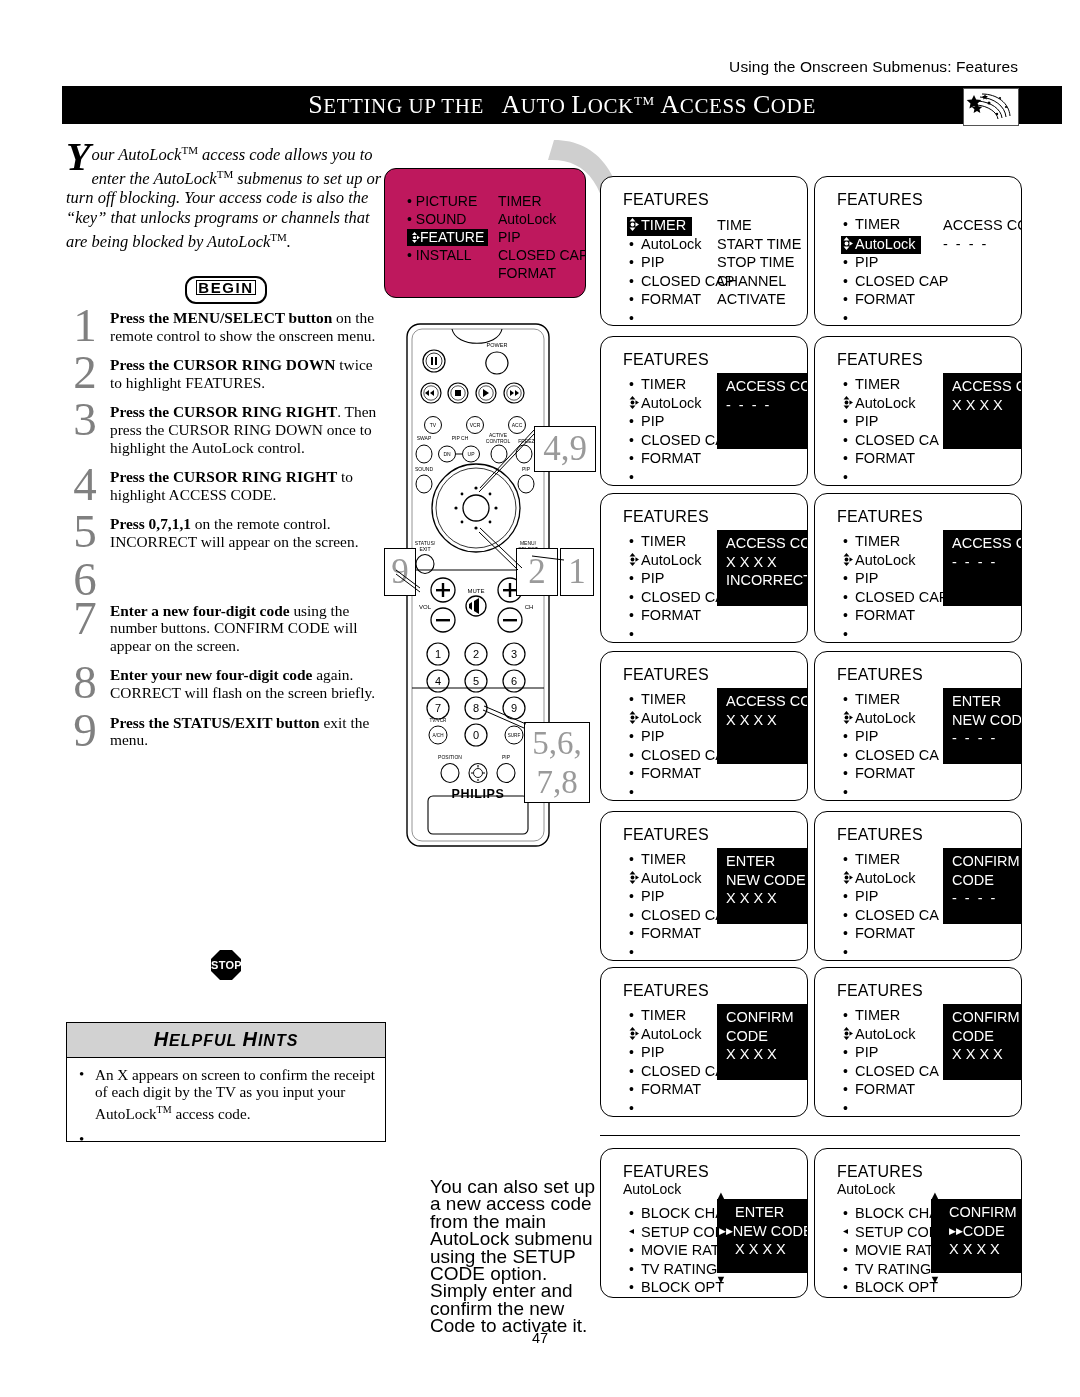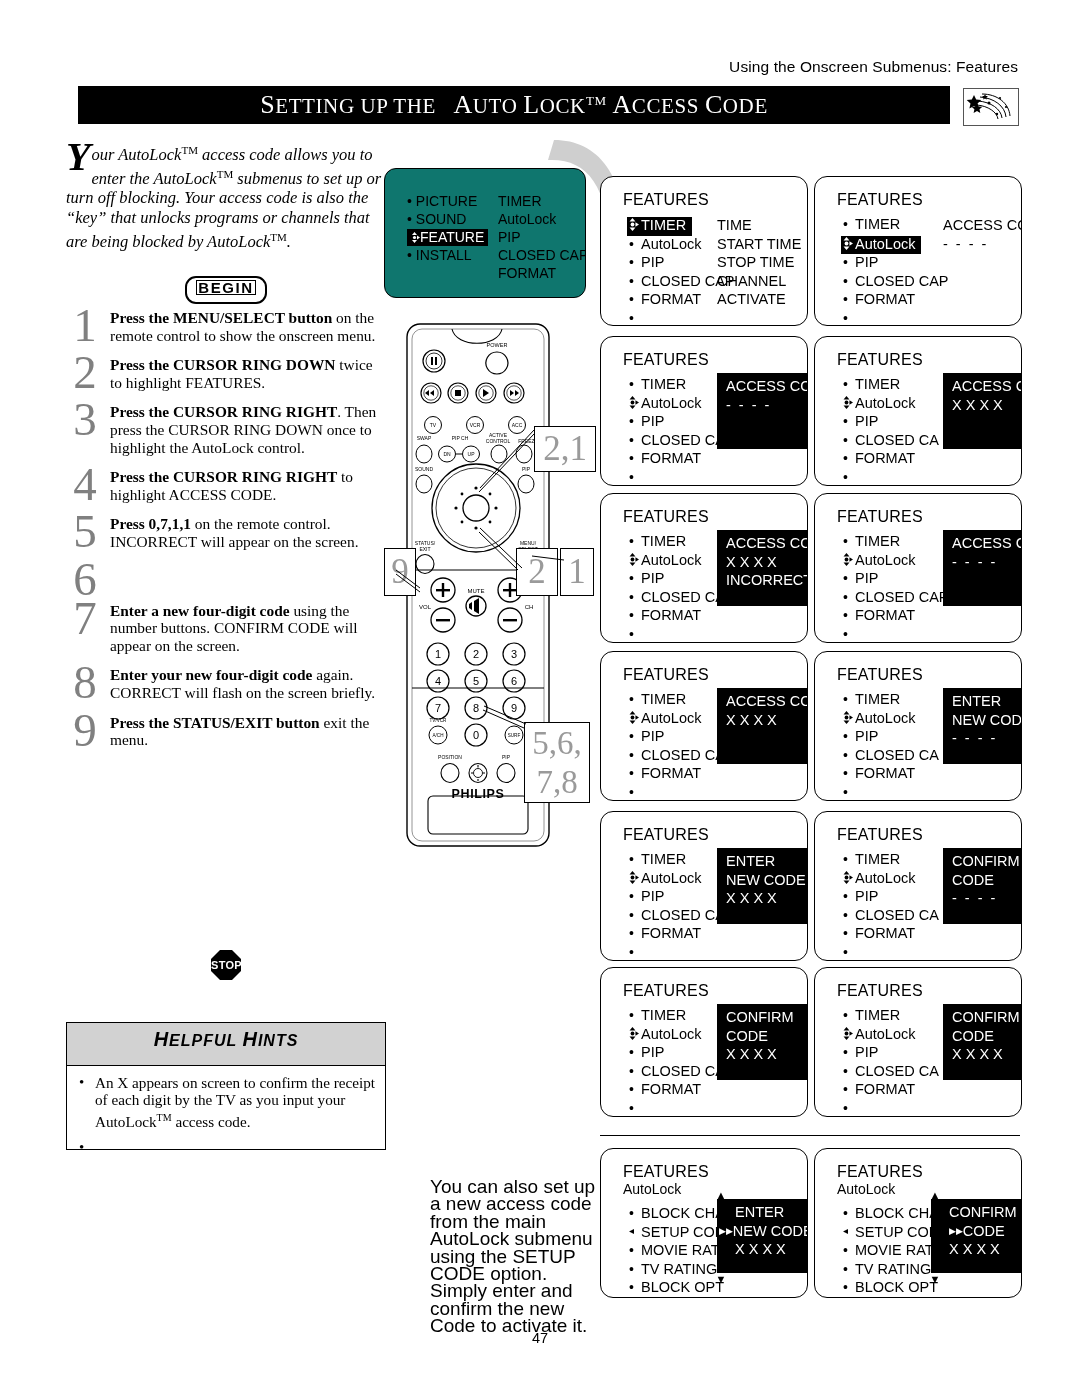--- a/index.html
+++ b/index.html
@@ -1,21 +1,21 @@
 <!DOCTYPE html>
 <html><head>
 <meta charset="utf-8">
 <style>
   html,body{margin:0;padding:0;background:#fff;}
   body{width:1080px;height:1397px;position:relative;
        font-family:"Liberation Sans",sans-serif;color:#000;overflow:hidden;}
 
   
   .runhead{position:absolute;right:62px;top:58px;font-size:15.5px;letter-spacing:.1px;}
-  .titlebar{position:absolute;left:62px;top:86px;width:872px;height:38px;background:#000;margin-left:16px;}
+  .titlebar{position:absolute;left:62px;top:86px;width:1000px;height:38px;background:#000;}
   .titlebar .t{position:absolute;left:0;right:0;top:50%;transform:translateY(-50%);
       text-align:center;color:#fff;font-family:"Liberation Serif",serif;
       font-size:21px;letter-spacing:.6px;white-space:nowrap;}
   .titlebar .t .big{font-size:26px;}
   .titlebar .t .tm{font-size:13px;vertical-align:super;}
   .logobox{position:absolute;left:963px;top:88px;width:54px;height:36px;
       border:1.3px solid #555;background:#fff;overflow:hidden;}
   .logobox svg{position:absolute;left:0;top:0;}
 
   
@@ -42,37 +42,37 @@
 
   .stopwrap{position:absolute;left:66px;top:950px;width:320px;text-align:center;}
   .stopsign{display:inline-block;width:30px;height:30px;background:#000;color:#fff;
       -webkit-clip-path:polygon(30% 0,70% 0,100% 30%,100% 70%,70% 100%,30% 100%,0 70%,0 30%);
       clip-path:polygon(30% 0,70% 0,100% 30%,100% 70%,70% 100%,30% 100%,0 70%,0 30%);
       font-size:11px;font-weight:bold;line-height:30px;letter-spacing:.3px;}
 
   
   .hints{position:absolute;left:66px;top:1022px;width:318px;border:1.4px solid #000;}
   .hints .hhead{background:#d2d2d2;border-bottom:1.4px solid #000;text-align:center;
-      padding:5px 0 14px;font-family:"Liberation Sans",sans-serif;font-weight:bold;
+      padding:5px 0 6px;font-family:"Liberation Sans",sans-serif;font-weight:bold;
       font-style:italic;font-size:16px;letter-spacing:1px;}
   .hints .hhead .big{font-size:20px;}
   .hints .hbody{padding:8px 10px 10px 8px;}
   .hint{position:relative;padding-left:20px;margin-bottom:9px;
       font-family:"Liberation Serif",serif;font-size:15.2px;line-height:17.4px;}
   .hint:last-child{margin-bottom:2px;}
   .hint .bul{position:absolute;left:4px;top:0;font-size:15px;}
   .hint .tm{font-size:10px;vertical-align:super;}
 
   
   .swoosh{position:absolute;left:498px;top:138px;width:130px;height:115px;
       pointer-events:none;}
 
   
   .mainmenu{position:absolute;left:384px;top:168px;width:200px;height:128px;
-      border:1.7px solid #000;border-radius:12px;background:#0f766e;overflow:hidden;text-decoration:underline;}
+      border:1.7px solid #000;border-radius:12px;background:#be185d;overflow:hidden;text-decoration:underline;}
   .mm-row{position:absolute;font-size:14px;white-space:nowrap;}
 
   
   .remote{position:absolute;left:398px;top:318px;}
 
   
   .callout{position:absolute;border:1.6px solid #000;background:#fff;
       color:#9a9a9a;font-family:"Liberation Serif",serif;text-align:center;
       line-height:1;}
 
@@ -389,21 +389,21 @@
     <circle cx="80" cy="455" r="4.5" stroke-width="0.9"></circle>
     <line x1="80" y1="447" x2="80" y2="449.5"></line>
       <line x1="80" y1="461" x2="80" y2="463"></line>
     <line x1="73" y1="455" x2="75" y2="455"></line>
       <line x1="85" y1="455" x2="87" y2="455"></line>
   </g>
   <text x="80" y="480" font-family="Liberation Sans,sans-serif" font-size="12.5" font-weight="bold" text-anchor="middle" fill="#000" letter-spacing="0.6">PHILIPS</text>
 </svg>
 
 <div class="callout" style="left:534px;top:426px;width:60px;height:44px;font-size:35px;line-height:44px;">
-  <span>2,1</span>
+  <span>4,9</span>
 </div>
 <div class="callout" style="left:516px;top:548px;width:40px;height:46px;font-size:35px;line-height:46px;">
   <span>2</span>
 </div>
 <div class="callout" style="left:560px;top:548px;width:32px;height:46px;font-size:35px;line-height:46px;">
   <span>1</span>
 </div>
 <div class="callout" style="left:384px;top:548px;width:30px;height:46px;font-size:35px;line-height:46px;">
   <span>9</span>
 </div>

